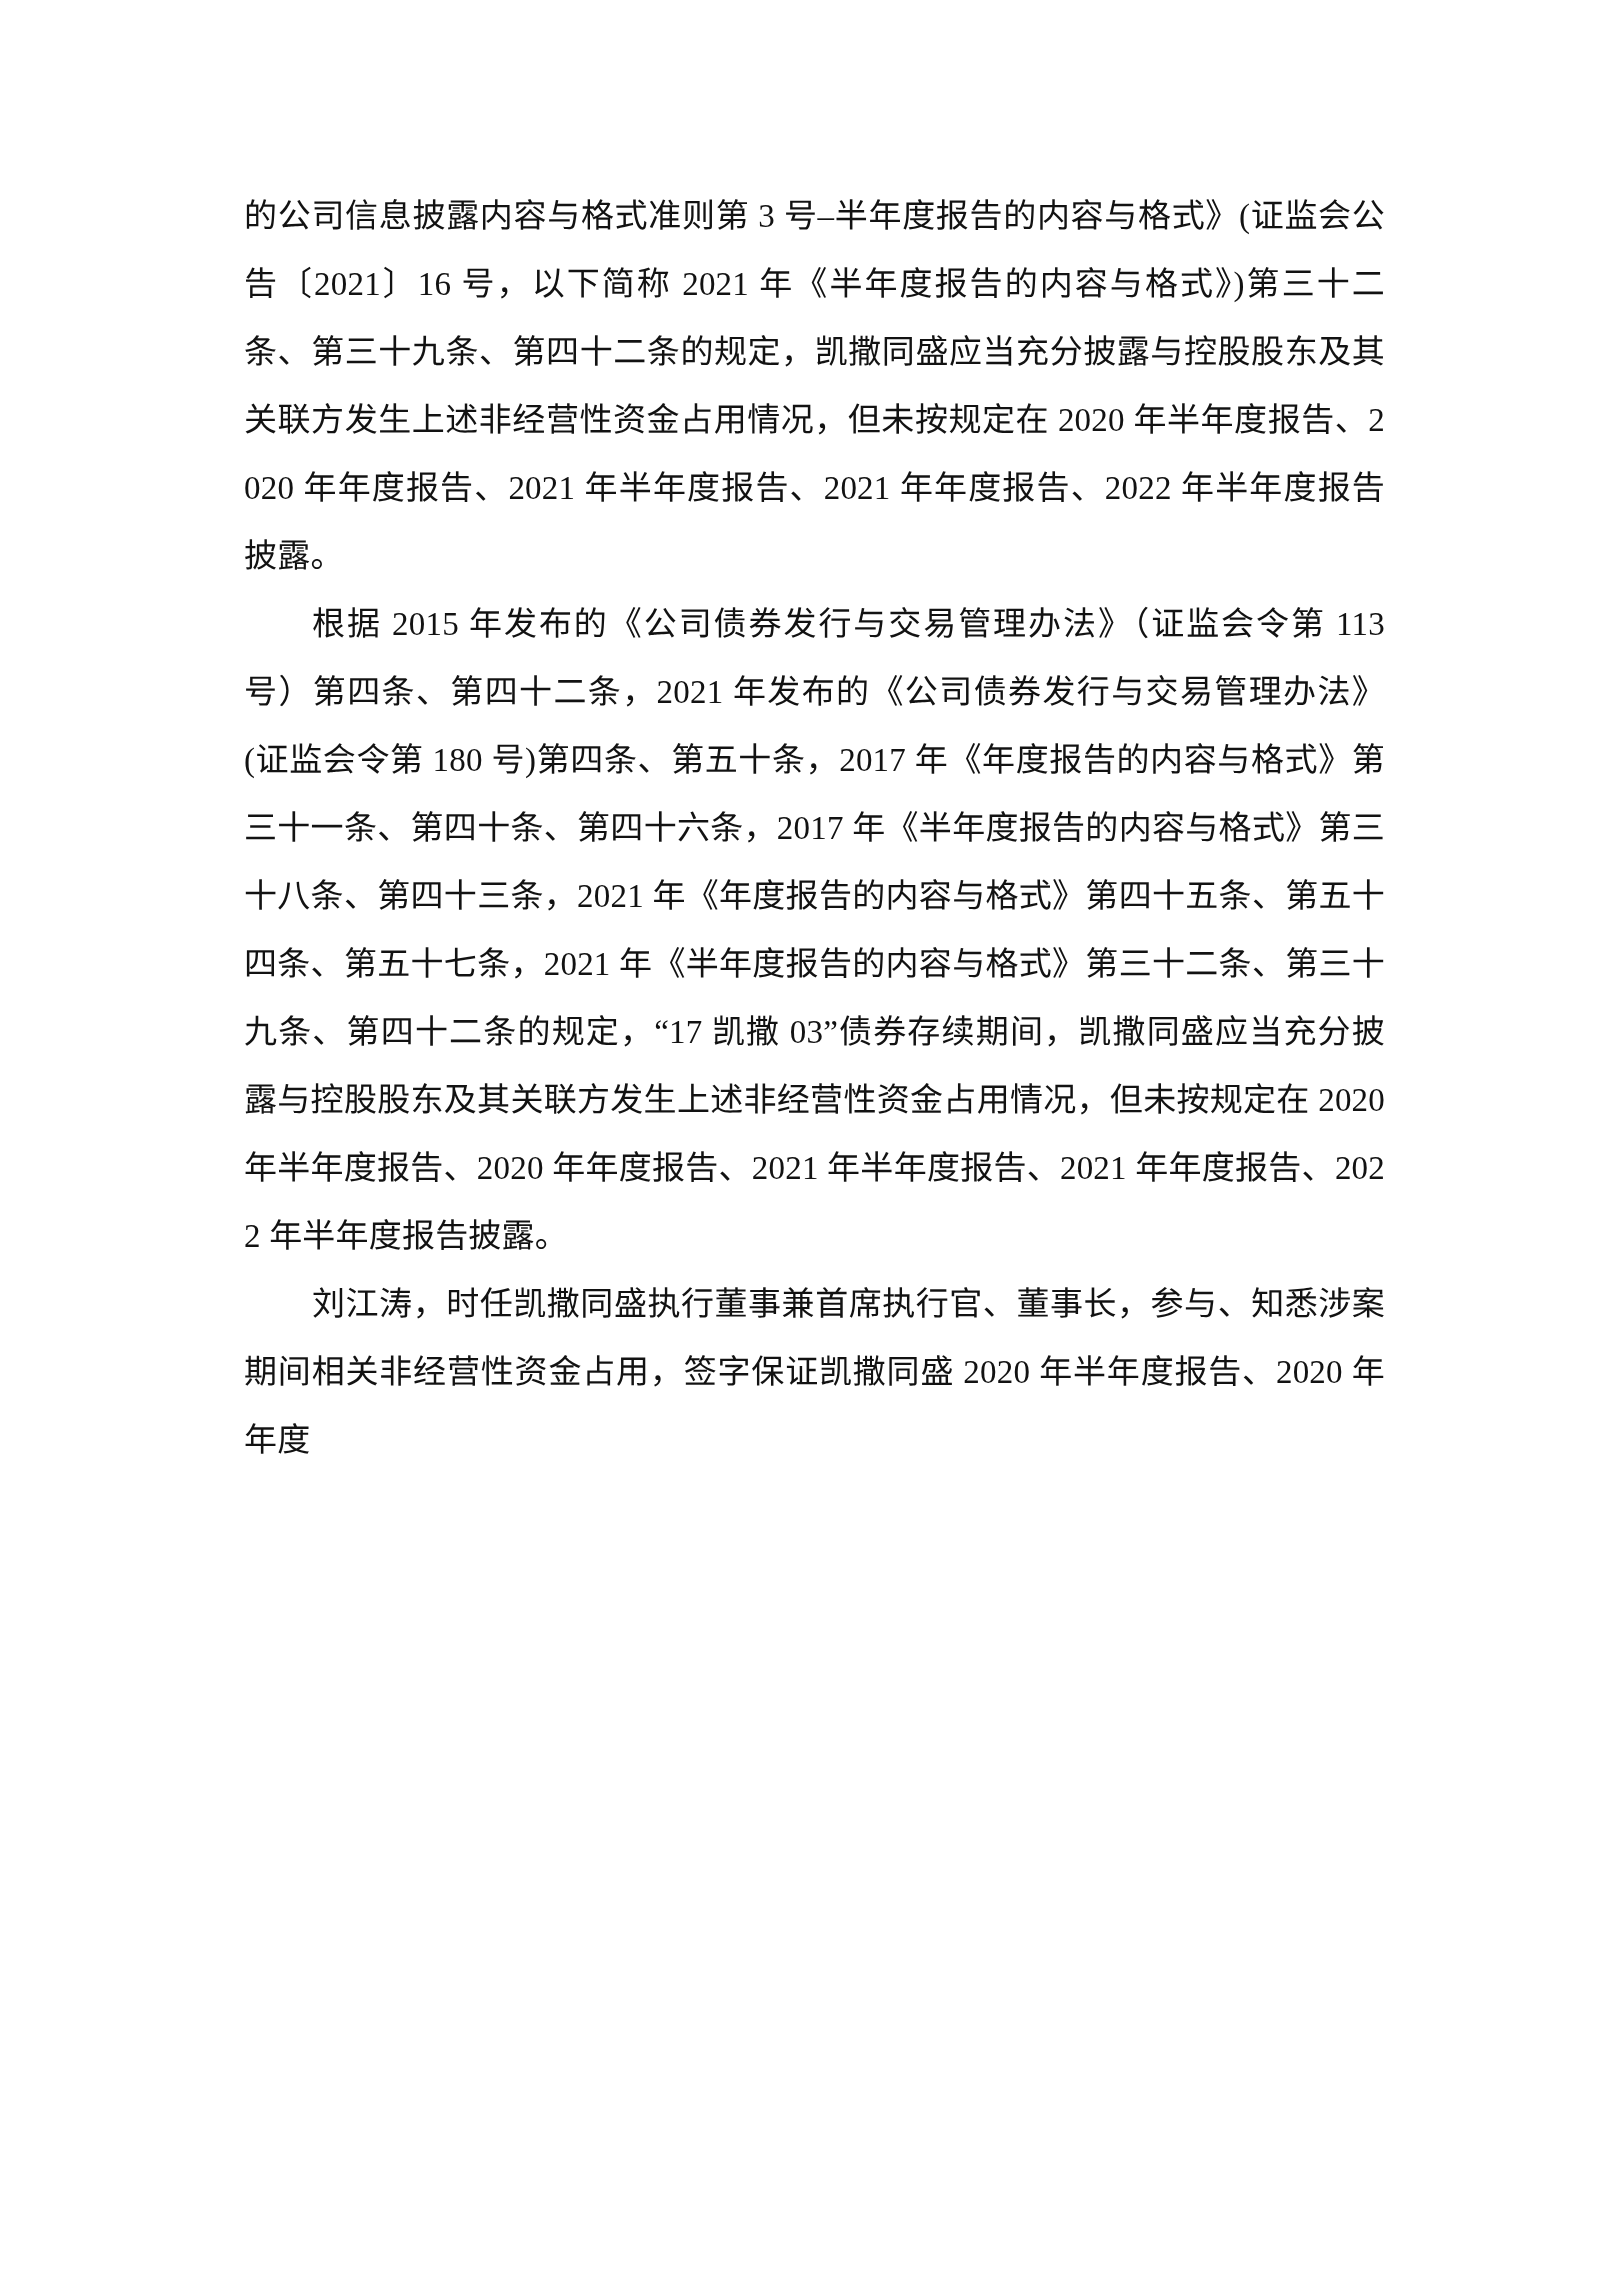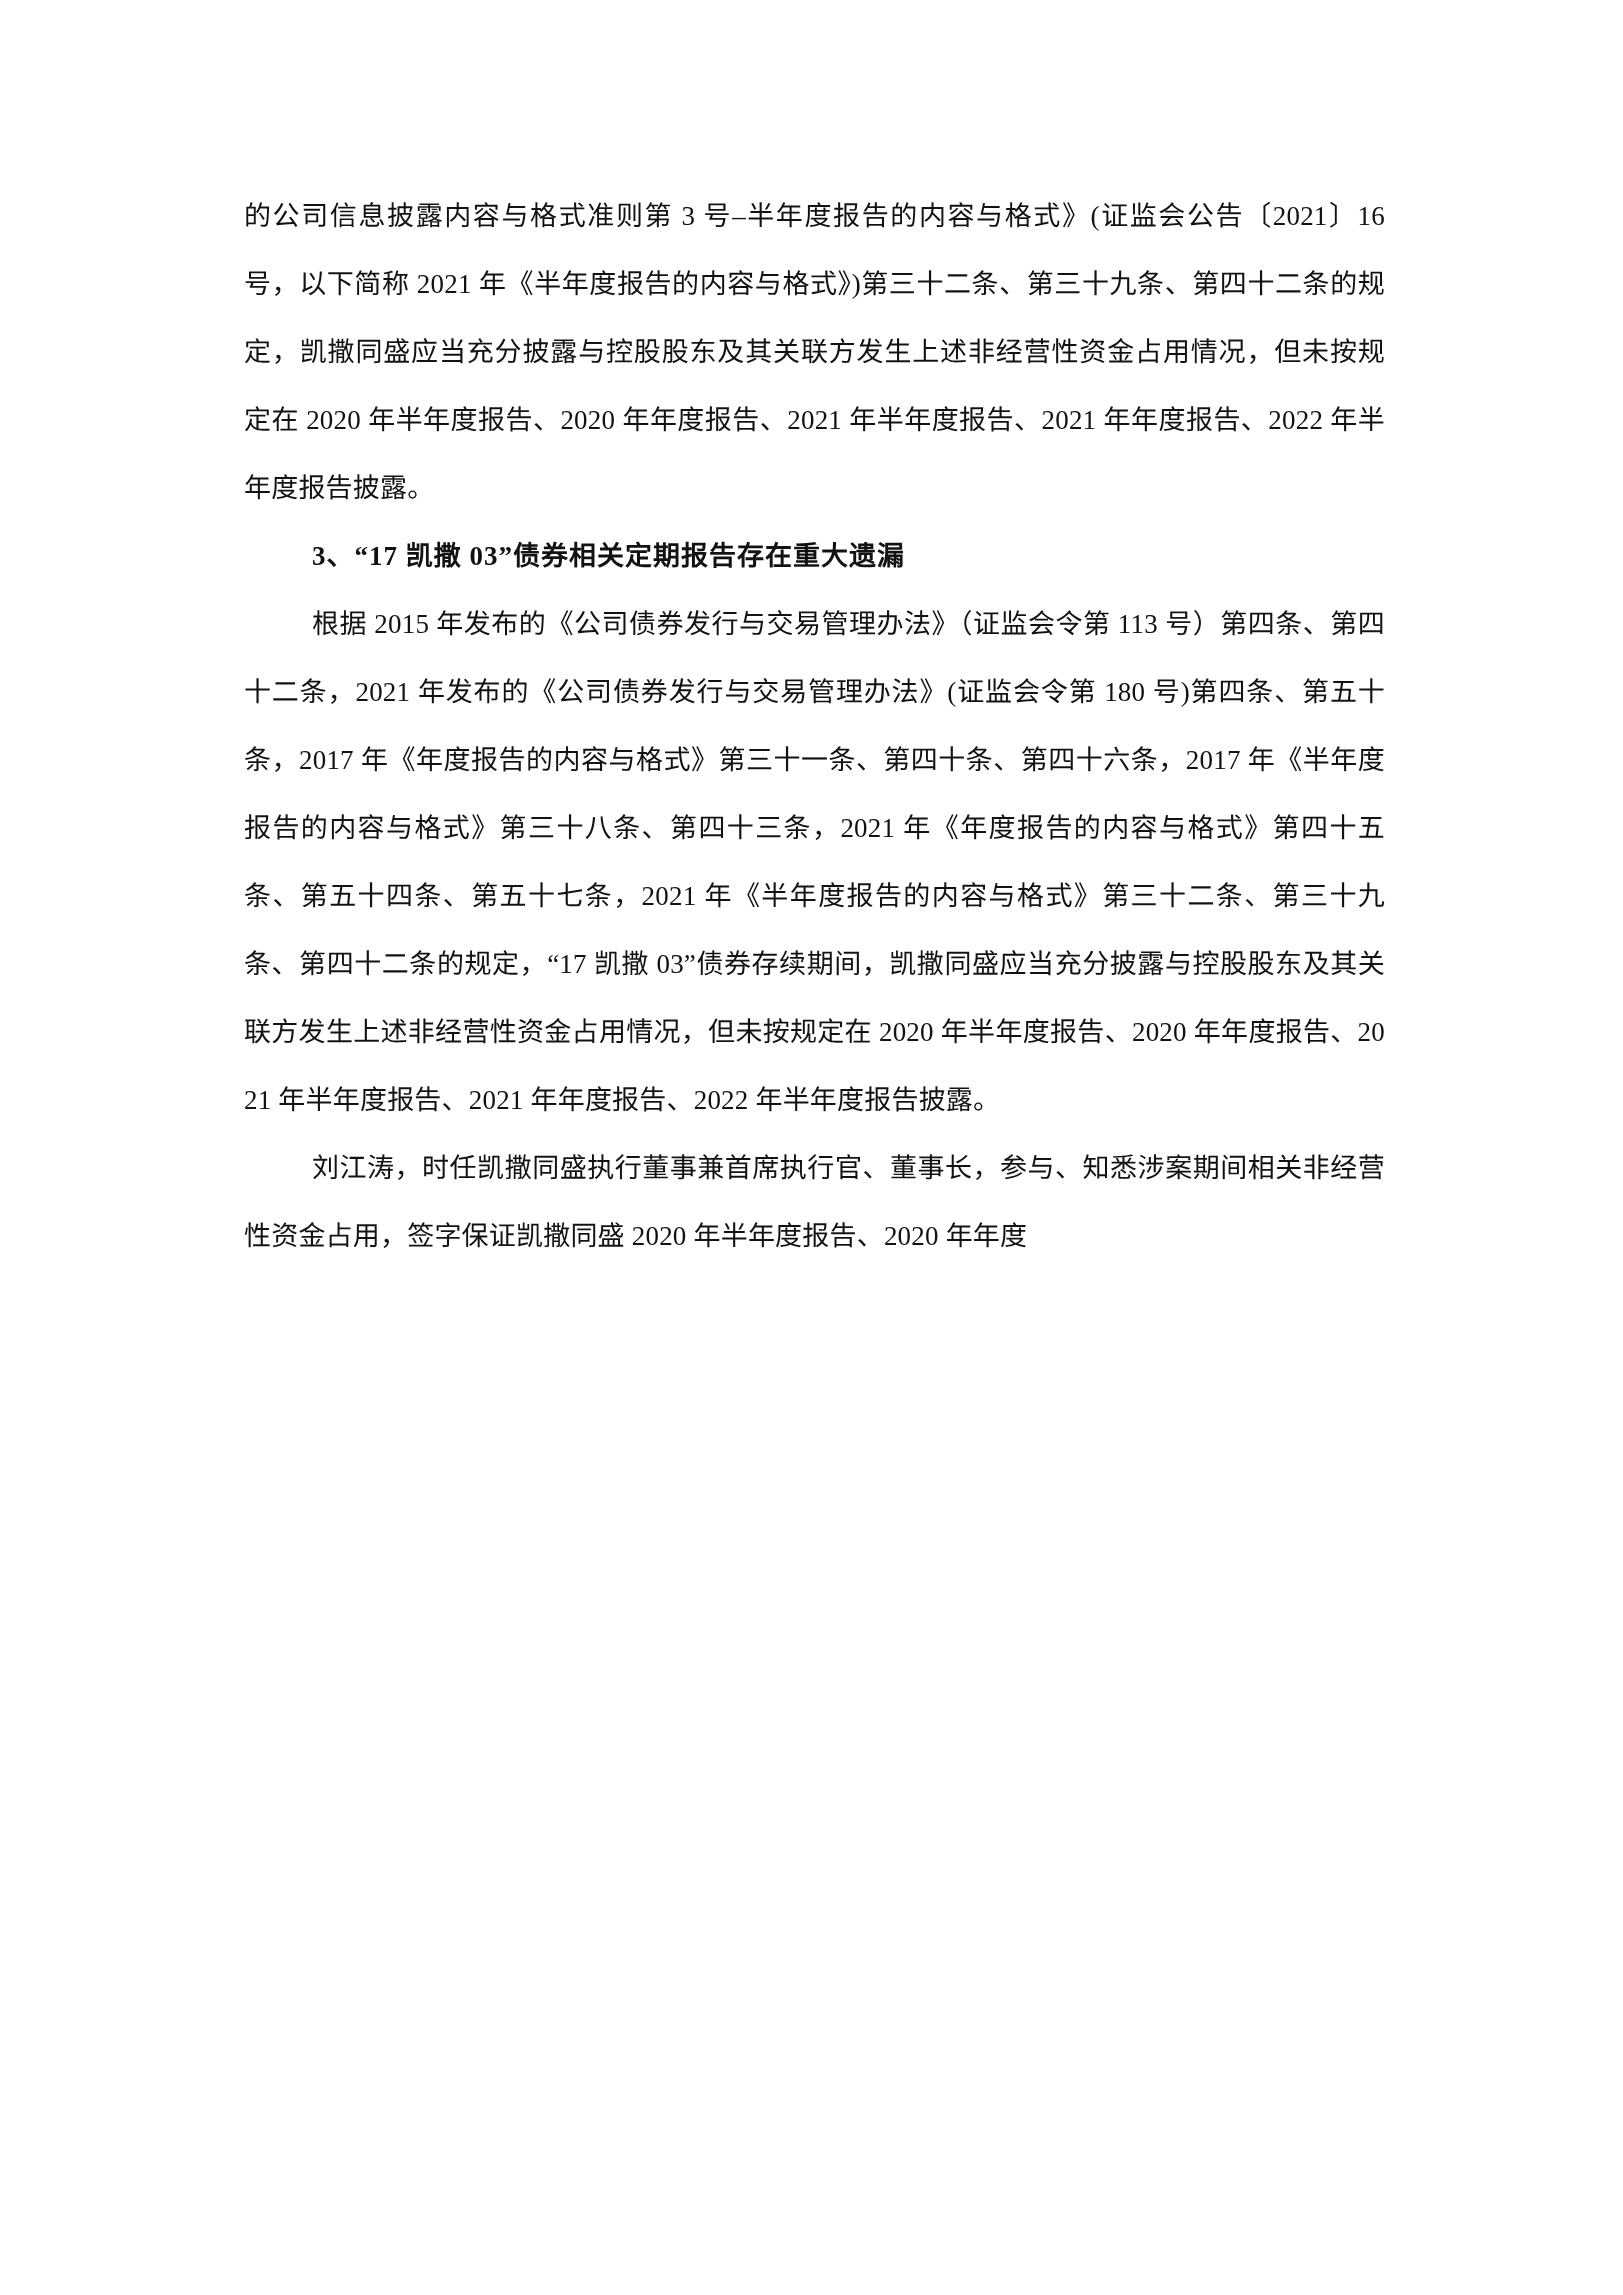--- a/index.html
+++ b/index.html
@@ -22,21 +22,21 @@
   
   .text-column {
     position: absolute;
     left: 244px;
     top: 182px;
     width: 1141px;
   }
 
   .para {
     font-family: "Liberation Serif", "DejaVu Serif", serif;
-    font-size: 27px;
+    font-size: 33px;
     line-height: 68px;
     color: #121212;
     text-align: justify;
     text-justify: inter-character;
     text-align-last: left;
     margin: 0;
     letter-spacing: 0.2px;
     word-break: break-all;
     white-space: normal;
   }
@@ -59,21 +59,20 @@
   }
 </style>
 </head>
 <body>
 
 <div class="page">
   <div class="text-column">
 
     <p class="para flow">的公司信息披露内容与格式准则第 3 号–半年度报告的内容与格式》(证监会公告〔2021〕16 号，以下简称 2021 年《半年度报告的内容与格式》)第三十二条、第三十九条、第四十二条的规定，凯撒同盛应当充分披露与控股股东及其关联方发生上述非经营性资金占用情况，但未按规定在 2020 年半年度报告、2020 年年度报告、2021 年半年度报告、2021 年年度报告、2022 年半年度报告披露。</p>
 
-    <p class="para heading">3、“17 凯撒 03”债券相关定期报告存在重大遗漏</p>
 
 
     <p class="para indent flow">根据 2015 年发布的《公司债券发行与交易管理办法》（证监会令第 113 号）第四条、第四十二条，2021 年发布的《公司债券发行与交易管理办法》(证监会令第 180 号)第四条、第五十条，2017 年《年度报告的内容与格式》第三十一条、第四十条、第四十六条，2017 年《半年度报告的内容与格式》第三十八条、第四十三条，2021 年《年度报告的内容与格式》第四十五条、第五十四条、第五十七条，2021 年《半年度报告的内容与格式》第三十二条、第三十九条、第四十二条的规定，“17 凯撒 03”债券存续期间，凯撒同盛应当充分披露与控股股东及其关联方发生上述非经营性资金占用情况，但未按规定在 2020 年半年度报告、2020 年年度报告、2021 年半年度报告、2021 年年度报告、2022 年半年度报告披露。</p>
 
 
 
 
     <p class="para indent flow">刘江涛，时任凯撒同盛执行董事兼首席执行官、董事长，参与、知悉涉案期间相关非经营性资金占用，签字保证凯撒同盛 2020 年半年度报告、2020 年年度</p>
 
   </div>

